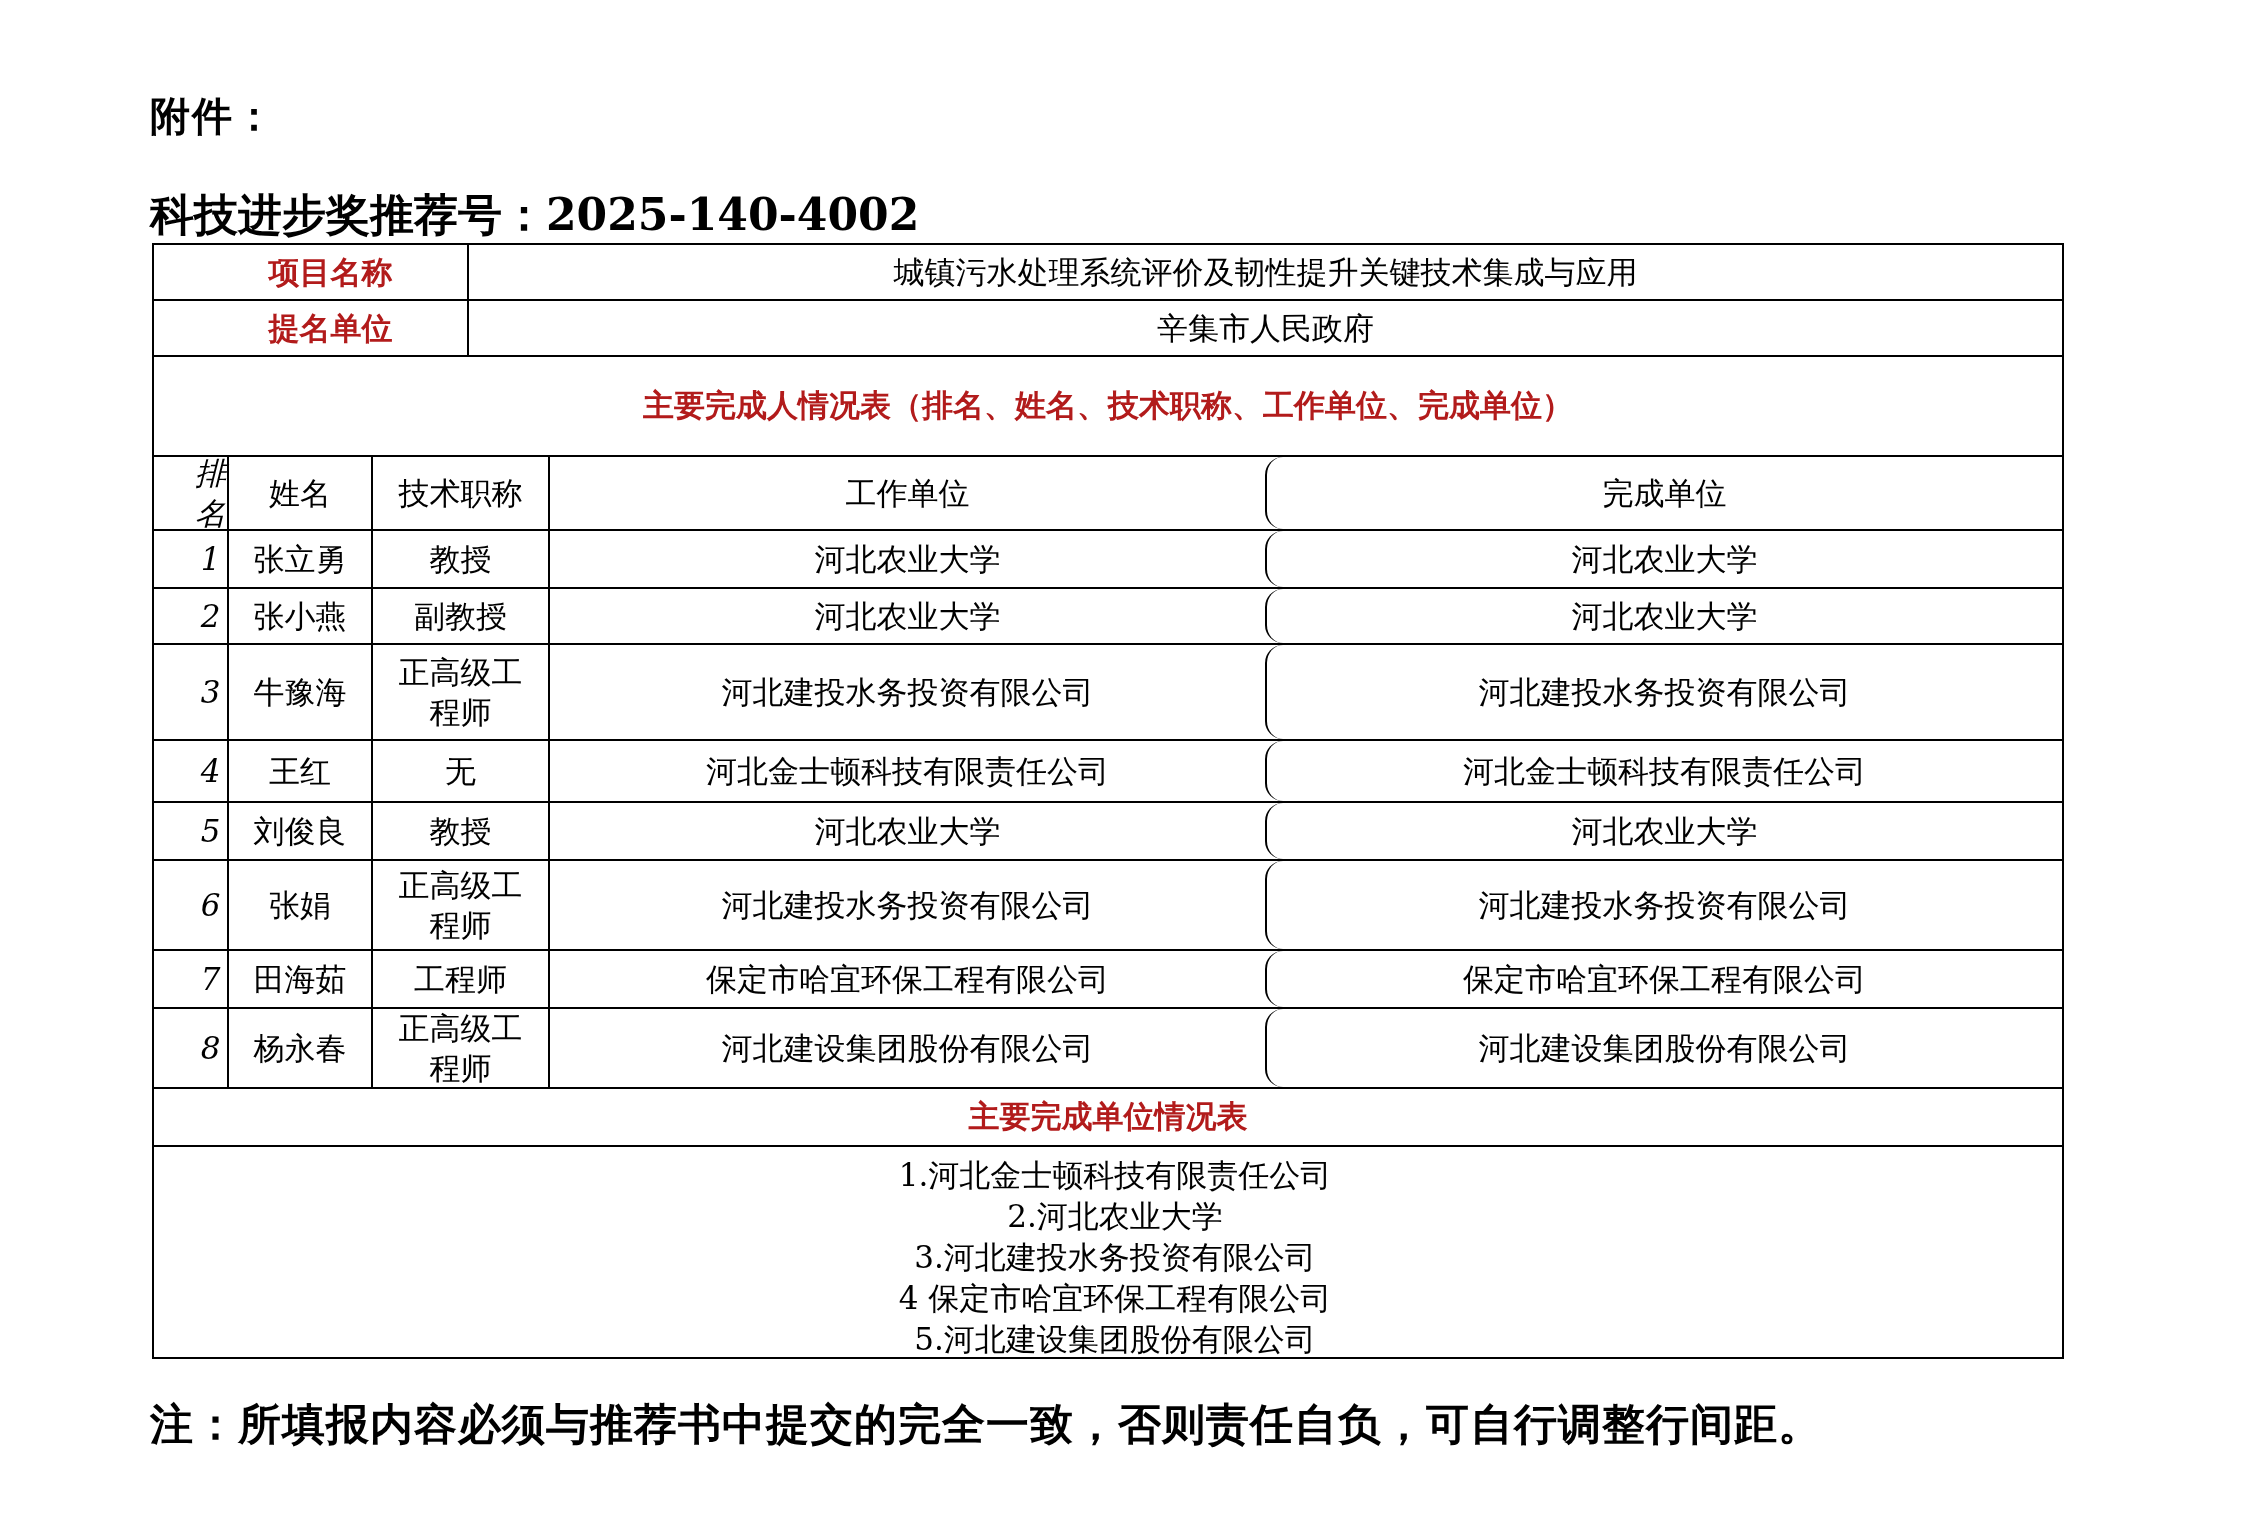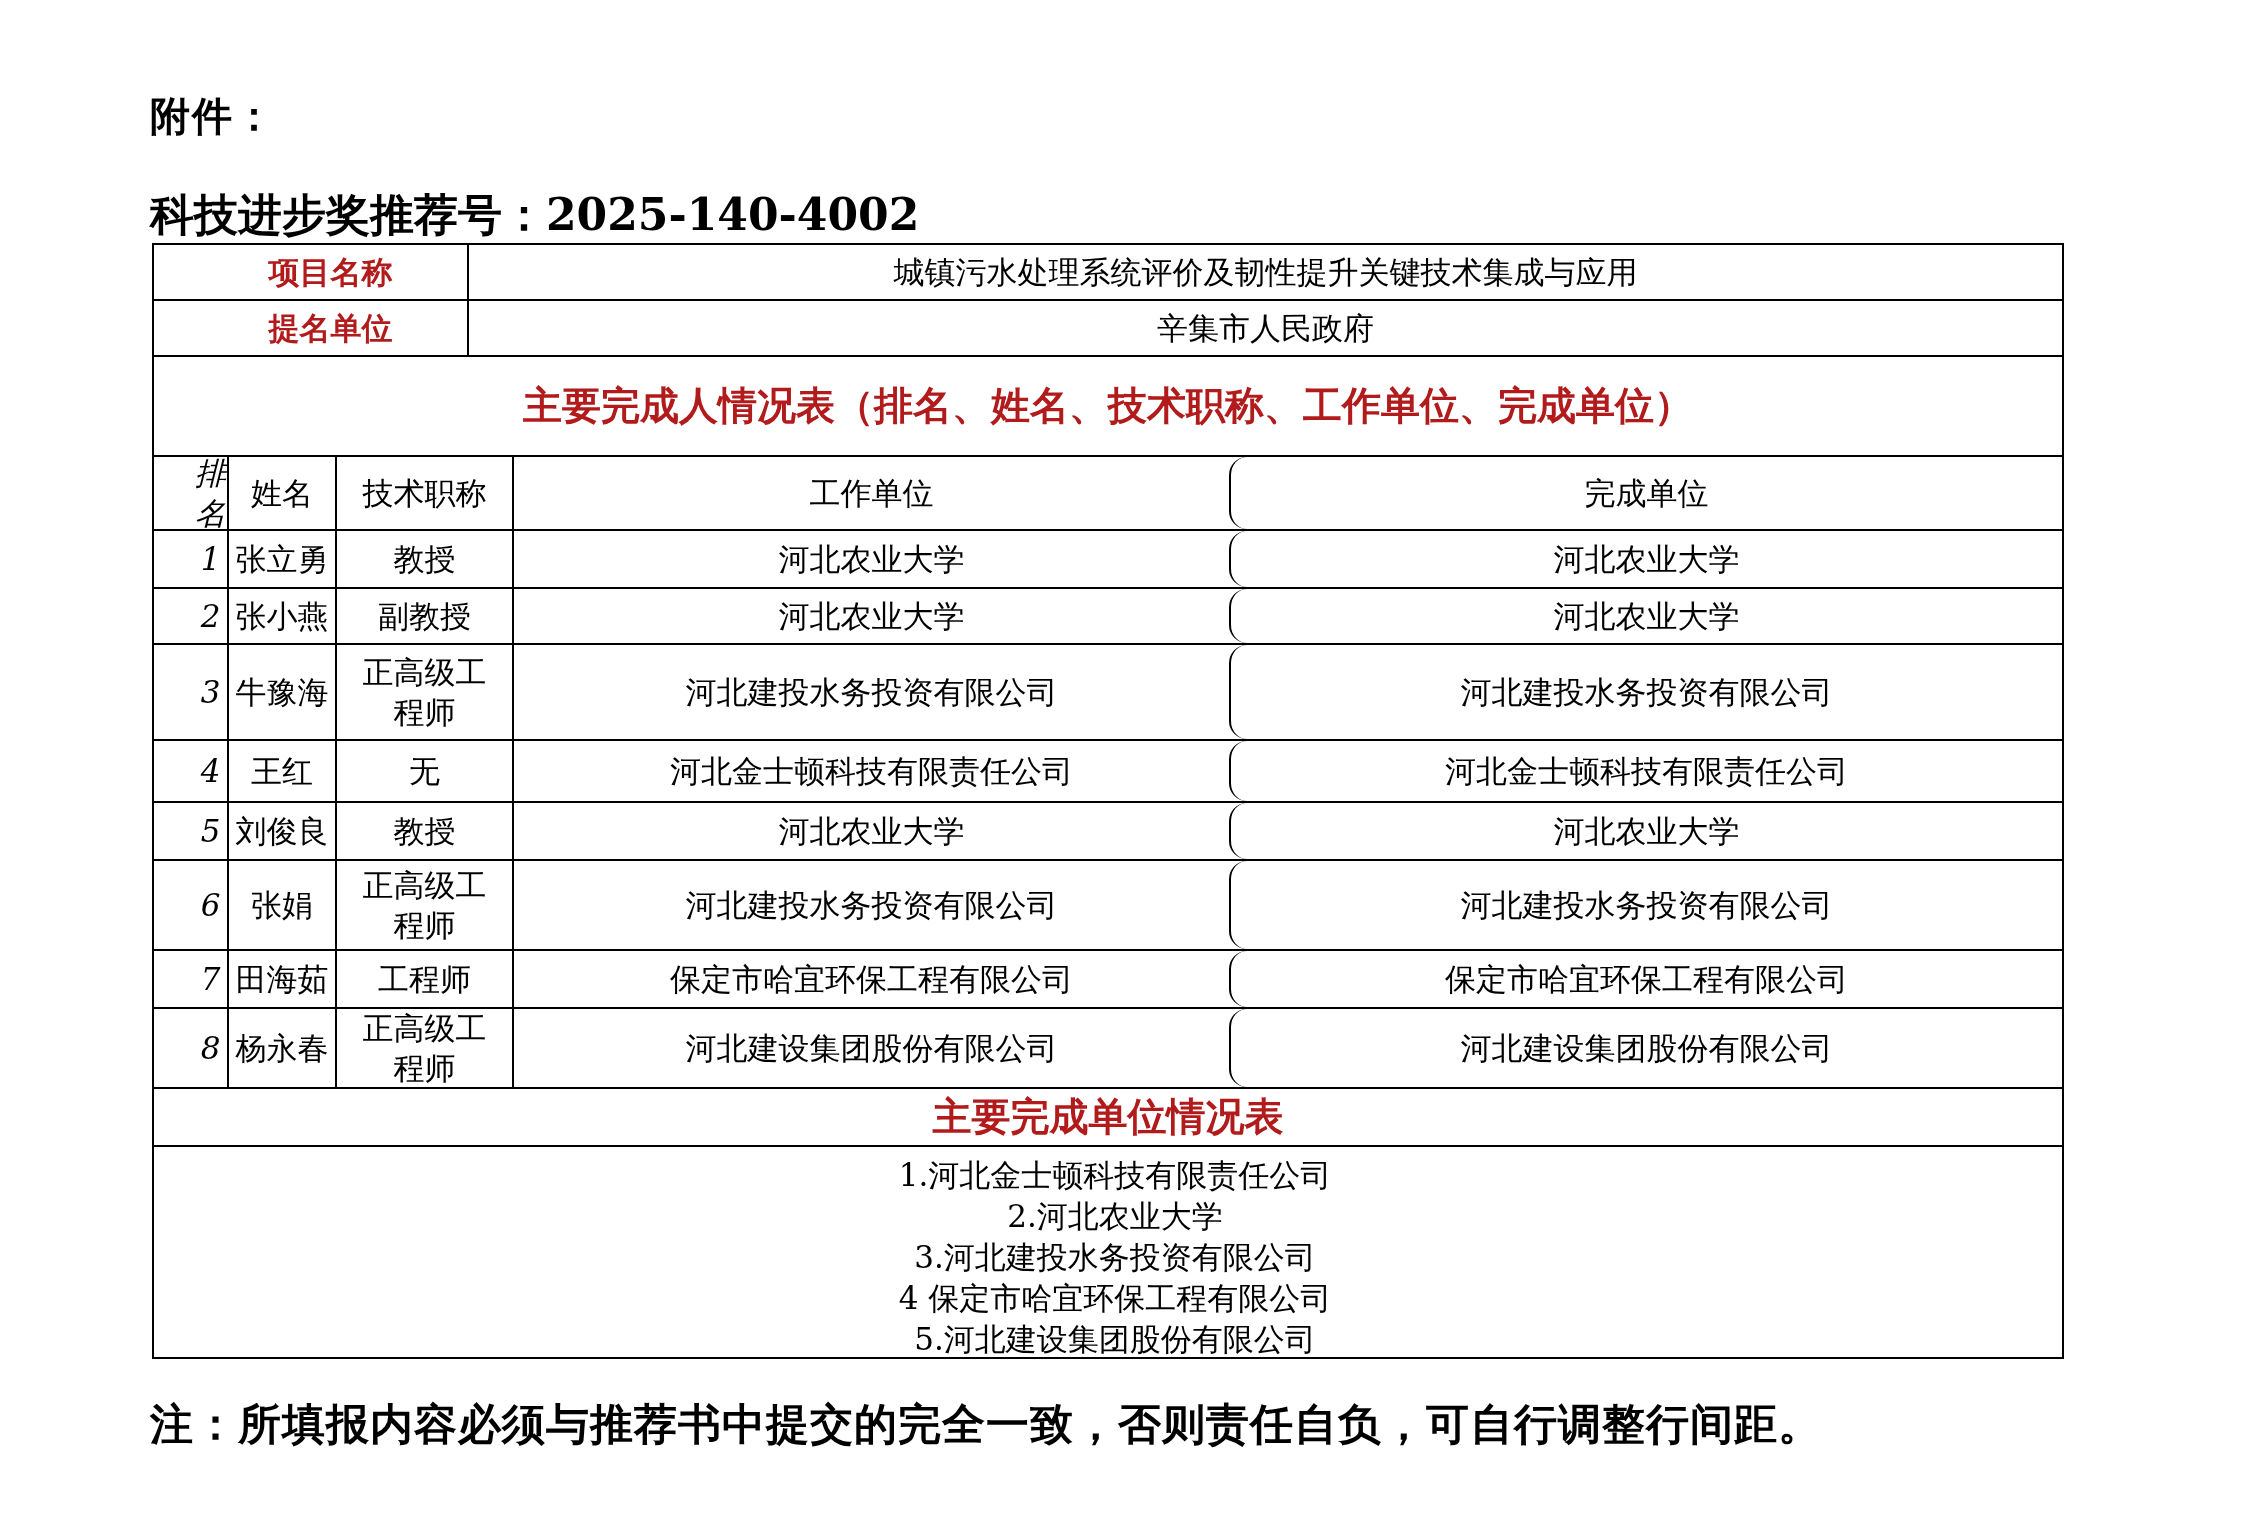--- a/index.html
+++ b/index.html
@@ -28,21 +28,21 @@
     display:flex;align-items:center;justify-content:center;
     border-left:2px solid #000;box-sizing:border-box;
     font-size:31px;line-height:40px;text-align:center;
   }
   .cell:first-child{border-left:none;padding-left:40px;}
 
   
   .c-label{width:313px;}
   .c-value{flex:1;text-align:center;}
   .c-rank{width:73px;font-style:italic;}
-  .c-name{width:108px;}
+  .c-name{width:144px;}
   .c-title{width:177px;padding:0 14px;}
   .c-work{width:717px;}
   .c-comp{flex:1;border-radius:18px;}
 
   
   .h-projname{height:54px;}
   .h-nominator{height:56px;}
   .h-redtitle{height:100px;}
   .h-header{height:74px;}
   .h-r1{height:58px;}
@@ -50,21 +50,21 @@
   .h-r3{height:96px;}
   .h-r4{height:62px;}
   .h-r5{height:58px;}
   .h-r6{height:90px;}
   .h-r7{height:58px;}
   .h-r8{height:80px;}
   .h-red2{height:58px;}
   .h-list{height:212px;}
 
   .red-bold{color:#B21B1B;font-weight:bold;}
-  .full-cell{flex:1;display:flex;align-items:center;justify-content:center;font-size:39px;}
+  .full-cell{flex:1;display:flex;align-items:center;justify-content:center;font-size:31px;}
 
   #unit-list-cell{
     flex:1;display:block;
     padding:8px 0 0 14px;
     text-align:left;
   }
   .unit-item{font-size:31px;line-height:41px;text-align:center;}
 
   #footer-note{left:150px;top:1396px;font-size:43px;font-weight:bold;letter-spacing:1px;}
 </style>

